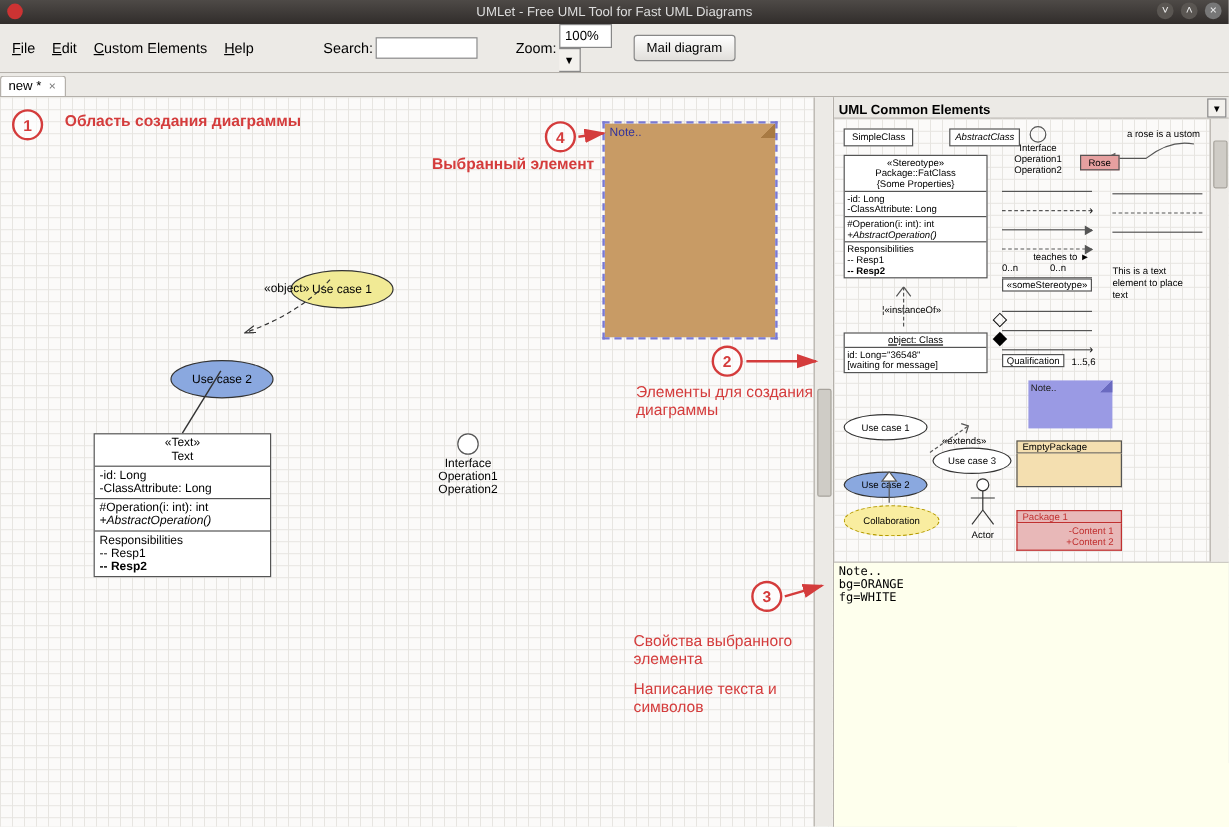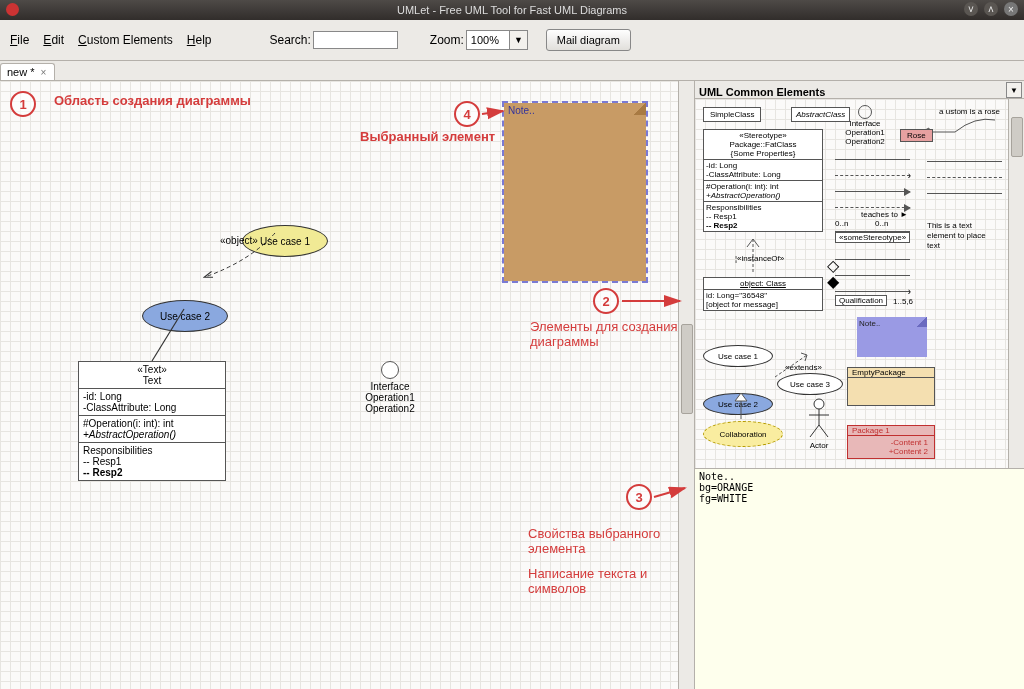--- a/index.html
+++ b/index.html
@@ -28,21 +28,21 @@
   .titlebar .wbtn {width:14px;height:14px;border-radius:7px;background:#5a5652;color:#eee;font-size:10px;display:flex;align-items:center;justify-content:center;}
   .titlebar .wbtn.close{background:#777;}
   .titlebar .appicon{position:absolute;left:6px;top:3px;width:13px;height:13px;border-radius:7px;background:#c33;}
 
   
   .menubar {height:41px;background:var(--panel-bg);border-bottom:1px solid var(--panel-border);display:flex;align-items:center;font-size:12px;padding-left:4px;gap:2px;}
   .menubar .menuitem {padding:2px 6px;}
   .menubar .menuitem u {text-decoration:underline;}
   .menubar .lbl{margin-left:50px;}
   .menubar input.search{width:85px;height:18px;border:1px solid #888;background:#fff;font-size:11px;}
-  .menubar .zoomsel{display:inline-flex;align-items:flex-start;}
+  .menubar .zoomsel{display:inline-flex;align-items:flex-start;flex-direction:column;}
   .menubar .zoomsel .zv{border:1px solid #888;background:#fff;height:20px;width:44px;display:flex;align-items:center;padding:0 4px;font-size:11px;}
   .menubar .zoomsel .arrow{border:1px solid #888;border-left:none;background:#f3f1ed;height:20px;width:18px;display:flex;align-items:center;justify-content:center;font-size:9px;}
   .menubar button.mail{height:22px;border:1px solid #888;background:linear-gradient(#fefefe,#e1dfdb);border-radius:3px;font-size:11px;padding:0 10px;margin-left:16px;}
 
   
   .tabbar{height:20px;background:var(--panel-bg);display:flex;align-items:flex-end;font-size:11px;border-bottom:1px solid var(--panel-border);}
   .tabbar .tab{background:#fff;border:1px solid var(--panel-border);border-bottom:none;border-radius:3px 3px 0 0;padding:2px 8px 2px 6px;display:flex;align-items:center;gap:6px;}
   .tabbar .tab .x{color:#777;font-size:10px;}
 
   
@@ -225,21 +225,21 @@
         </div>
 
       <div class="mini" style="left:140px;top:6px;text-align:center;width:60px">
         <div style="width:14px;height:14px;border:1px solid #555;border-radius:8px;margin:0 auto"></div>
         <div>Interface</div>
         <div>Operation1</div>
         <div>Operation2</div>
       </div>
 
       <div class="mini" style="left:210px;top:8px;width:95px">
-        <div style="text-align:right">a ustom is a rose</div>
+        <div style="text-align:right">a rose is a ustom</div>
         <svg width="95" height="22">
             <path d="M90,4 Q70,0 50,16 L24,16" stroke="#555" fill="none"></path>
             <polygon points="24,12 24,20 16,16" fill="#fff" stroke="#555"></polygon>
           </svg>
       </div>
       <div class="mini" style="left:205px;top:30px">
           <div class="box" style="padding:1px 6px;background:#e6a0a0">Rose</div>
         </div>
 
       <div class="mini" style="left:8px;top:30px;width:120px">
@@ -294,21 +294,21 @@
 
       <div class="mini" style="left:40px;top:155px;font-size:8px">¦«instanceOf»</div>
       <svg class="overlay" style="left:48px;top:140px" width="20" height="40">
           <line x1="10" y1="0" x2="10" y2="35" stroke="#555" stroke-dasharray="3,2"></line>
           <polyline points="4,8 10,0 16,8" fill="none" stroke="#555"></polyline>
         </svg>
 
       <div class="mini" style="left:8px;top:178px;width:120px">
         <div class="box">
           <div style="border-bottom:1px solid #555;text-align:center;padding:1px;text-decoration:underline">object: Class</div>
-          <div style="padding:1px 2px"><span>id: Long="36548"</span><br><span>[object for message]</span></div>
+          <div style="padding:1px 2px"><span>id: Long="36548"</span><br><span>[waiting for message]</span></div>
         </div>
       </div>
 
       <div class="usecase" style="left:8px;top:222px;width:70px;height:22px;background:#fff;font-size:8px">Use case 1</div>
       <div class="usecase" style="left:82px;top:250px;width:66px;height:22px;background:#fff;font-size:8px">Use case 3</div>
       <div class="usecase blue" style="left:8px;top:270px;width:70px;height:22px;font-size:8px">Use case 2</div>
       <div class="mini" style="left:90px;top:264px">«extends»</div>
       <svg class="overlay" style="left:78px;top:250px" width="40" height="30">
           <line x1="2" y1="28" x2="34" y2="6" stroke="#555" stroke-dasharray="3,2"></line>
           <polyline points="28,4 34,6 32,12" fill="none" stroke="#555"></polyline>

